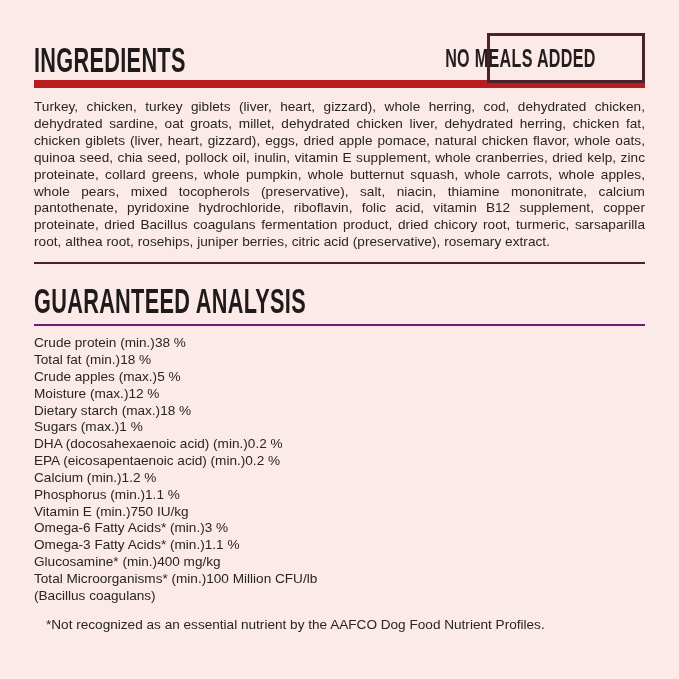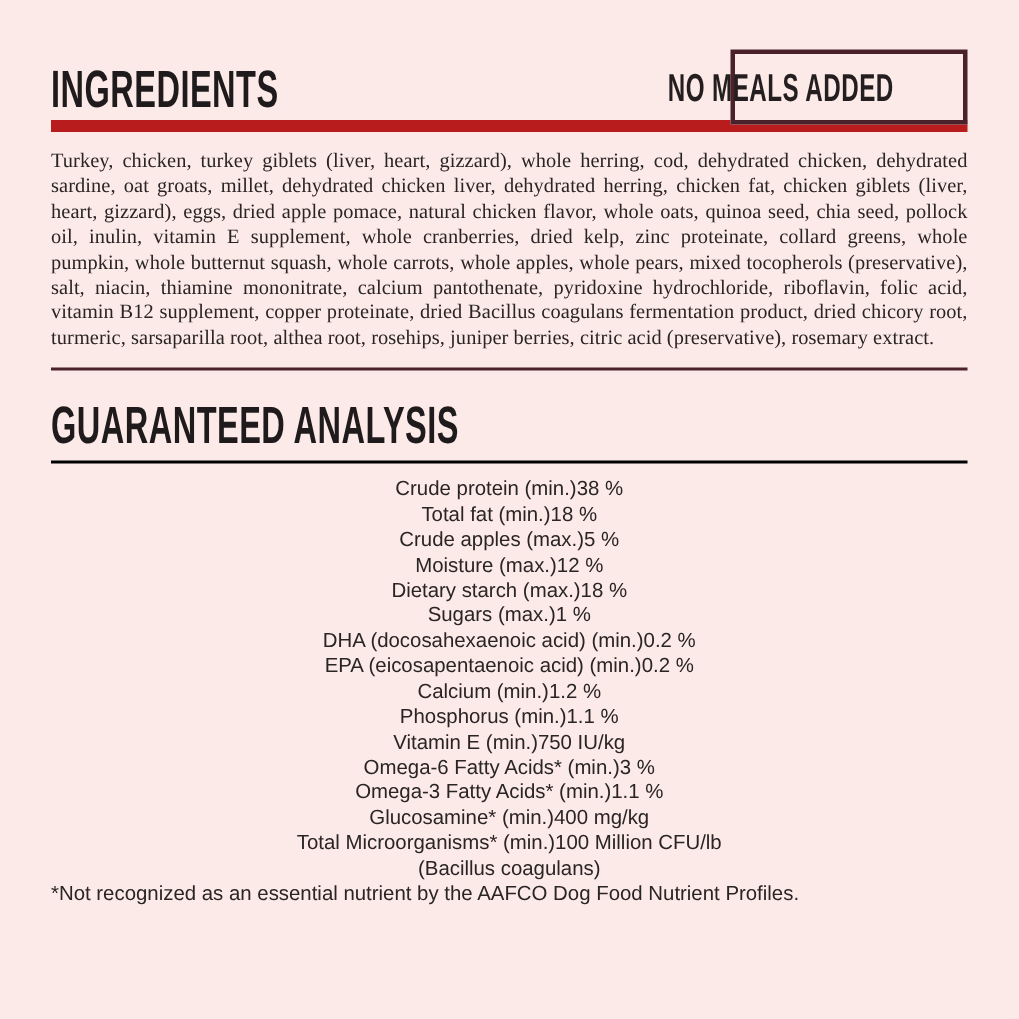--- a/index.html
+++ b/index.html
@@ -62,66 +62,65 @@
   }
 
   
   .ing-body {
     margin: 11px 0 0 0;
     font-size: 13.6px;
     line-height: 16.9px;
     text-align: justify;
     letter-spacing: 0.05px;
     color: #2a2425;
-    font-family: Liberation Serif, serif;
   }
 
   .divider {
     border: none;
     border-top: 2px solid #4c222a;
     margin: 11px 0 0 0;
   }
 
   
   .ga-header {
     position: relative;
     margin-top: 14px;
     height: 46px;
-    border-bottom: 2px solid #000000;
+    border-bottom: 2px solid #701a75;
   }
   .ga-title {
     position: absolute;
     left: 0;
     bottom: 6px;
     margin: 0;
     font-size: 35px;
     line-height: 1;
     font-weight: bold;
     color: #1f1a1c;
     white-space: nowrap;
     transform: scaleX(0.62);
     transform-origin: left bottom;
     letter-spacing: 0.5px;
   }
 
   .ga-table { margin-top: 9px; }
   .ga-row {
     display: flex;
-    justify-content: center;
+    justify-content: flex-start;
     align-items: baseline;
     font-size: 13.6px;
     line-height: 16.85px;
   }
   .ga-label { text-align: left; }
   .ga-value { text-align: right; white-space: nowrap; }
 
   .footnote {
     font-size: 13.6px;
     line-height: 16.9px;
-    margin: 0;
+    margin: 12px;
   }
 </style>
 </head>
 <body>
 
 <div class="page">
 
   <div class="ing-header">
     <h1 class="ing-title">INGREDIENTS</h1>
     <div class="badge">

